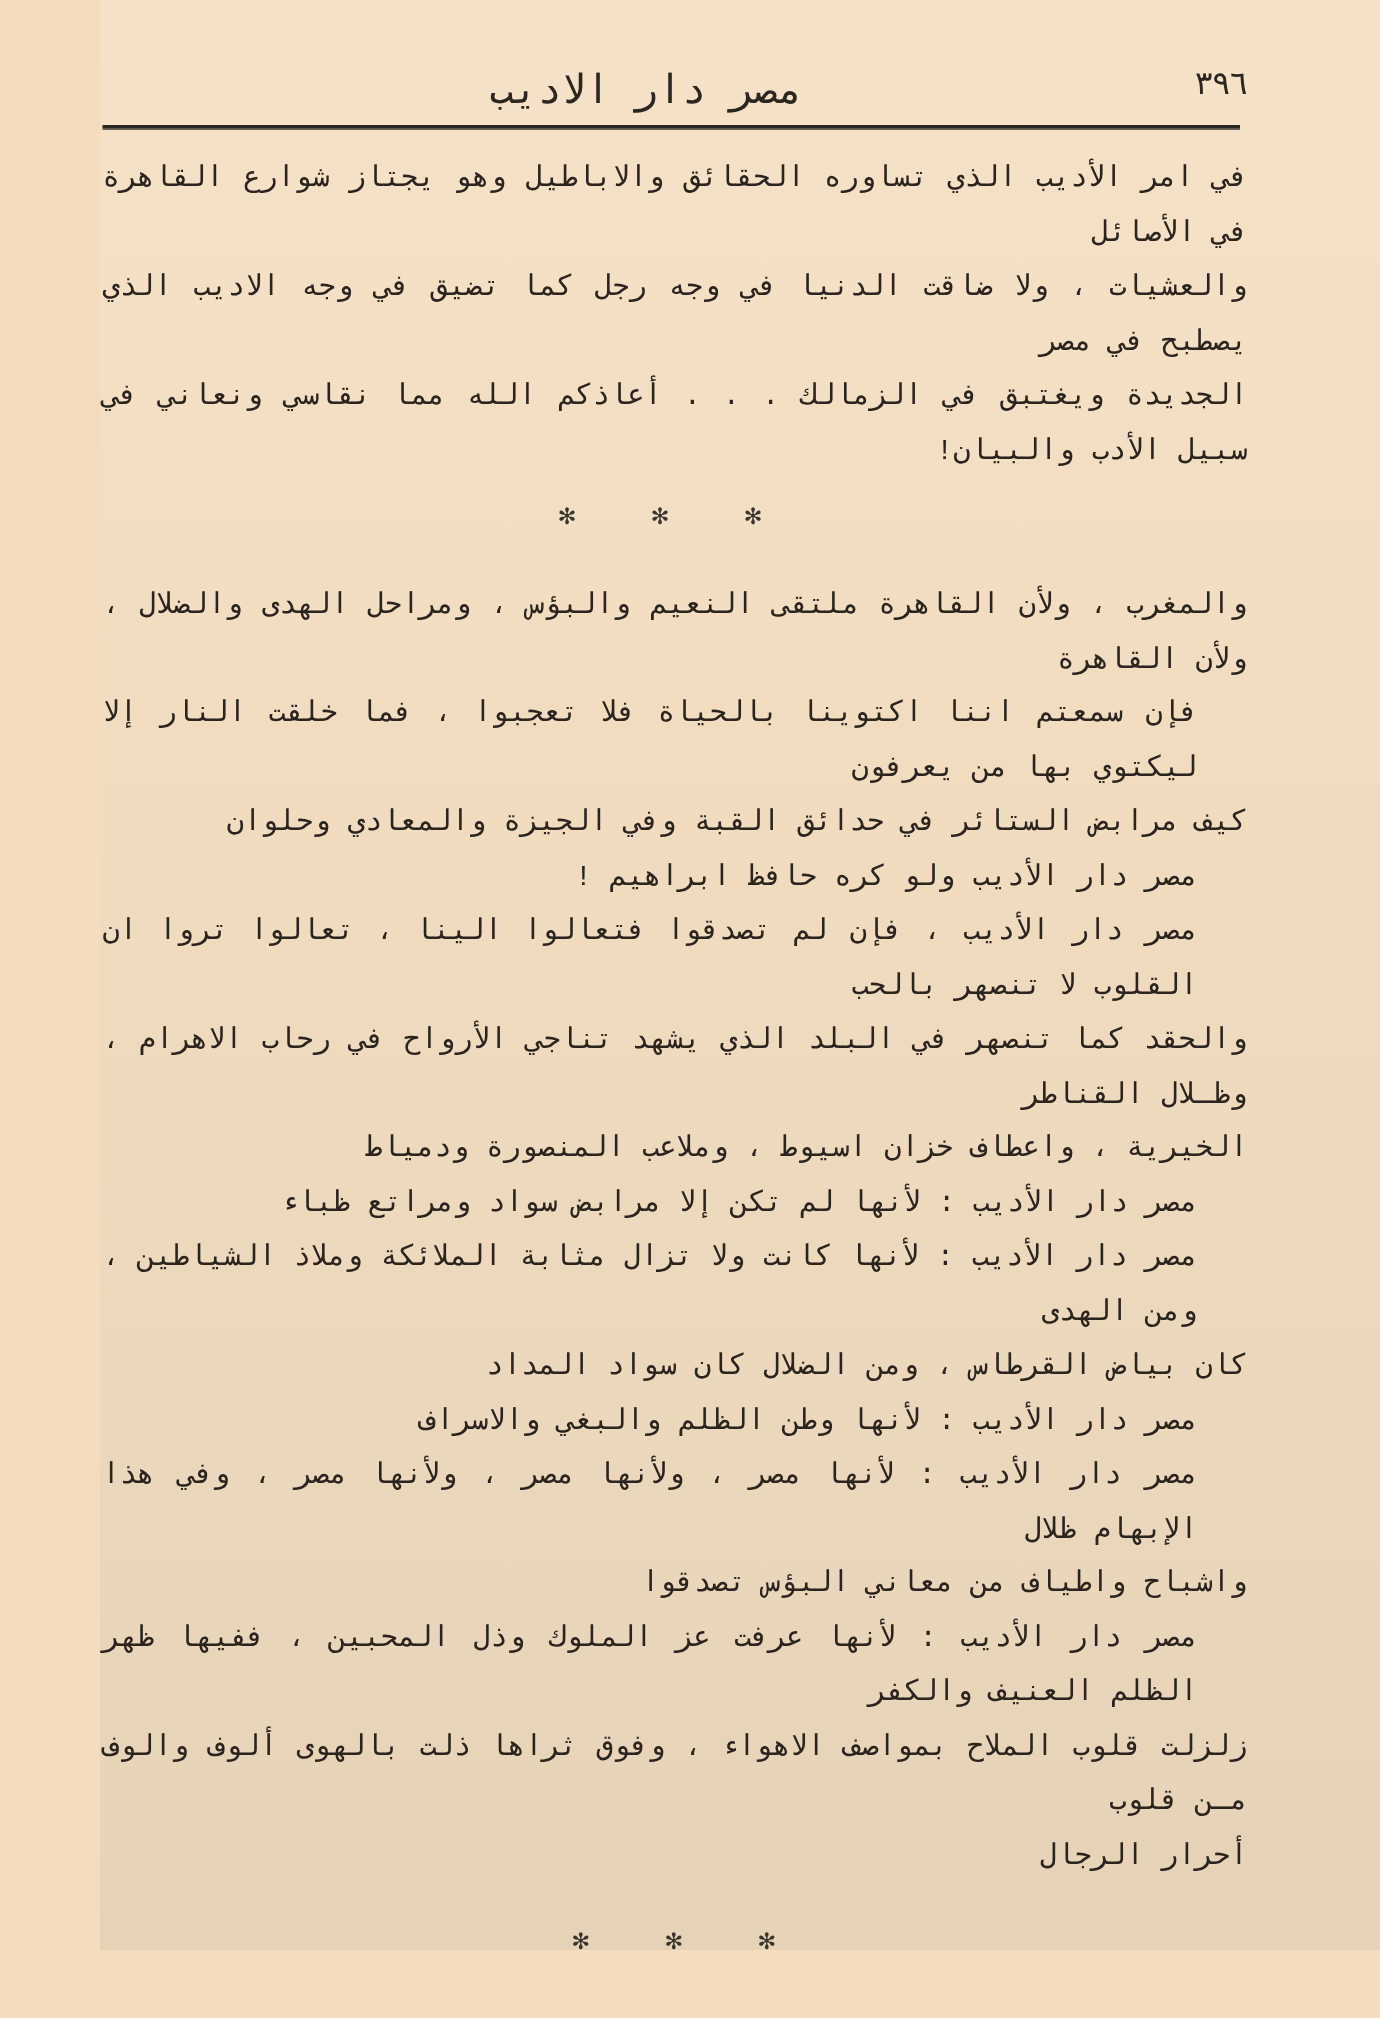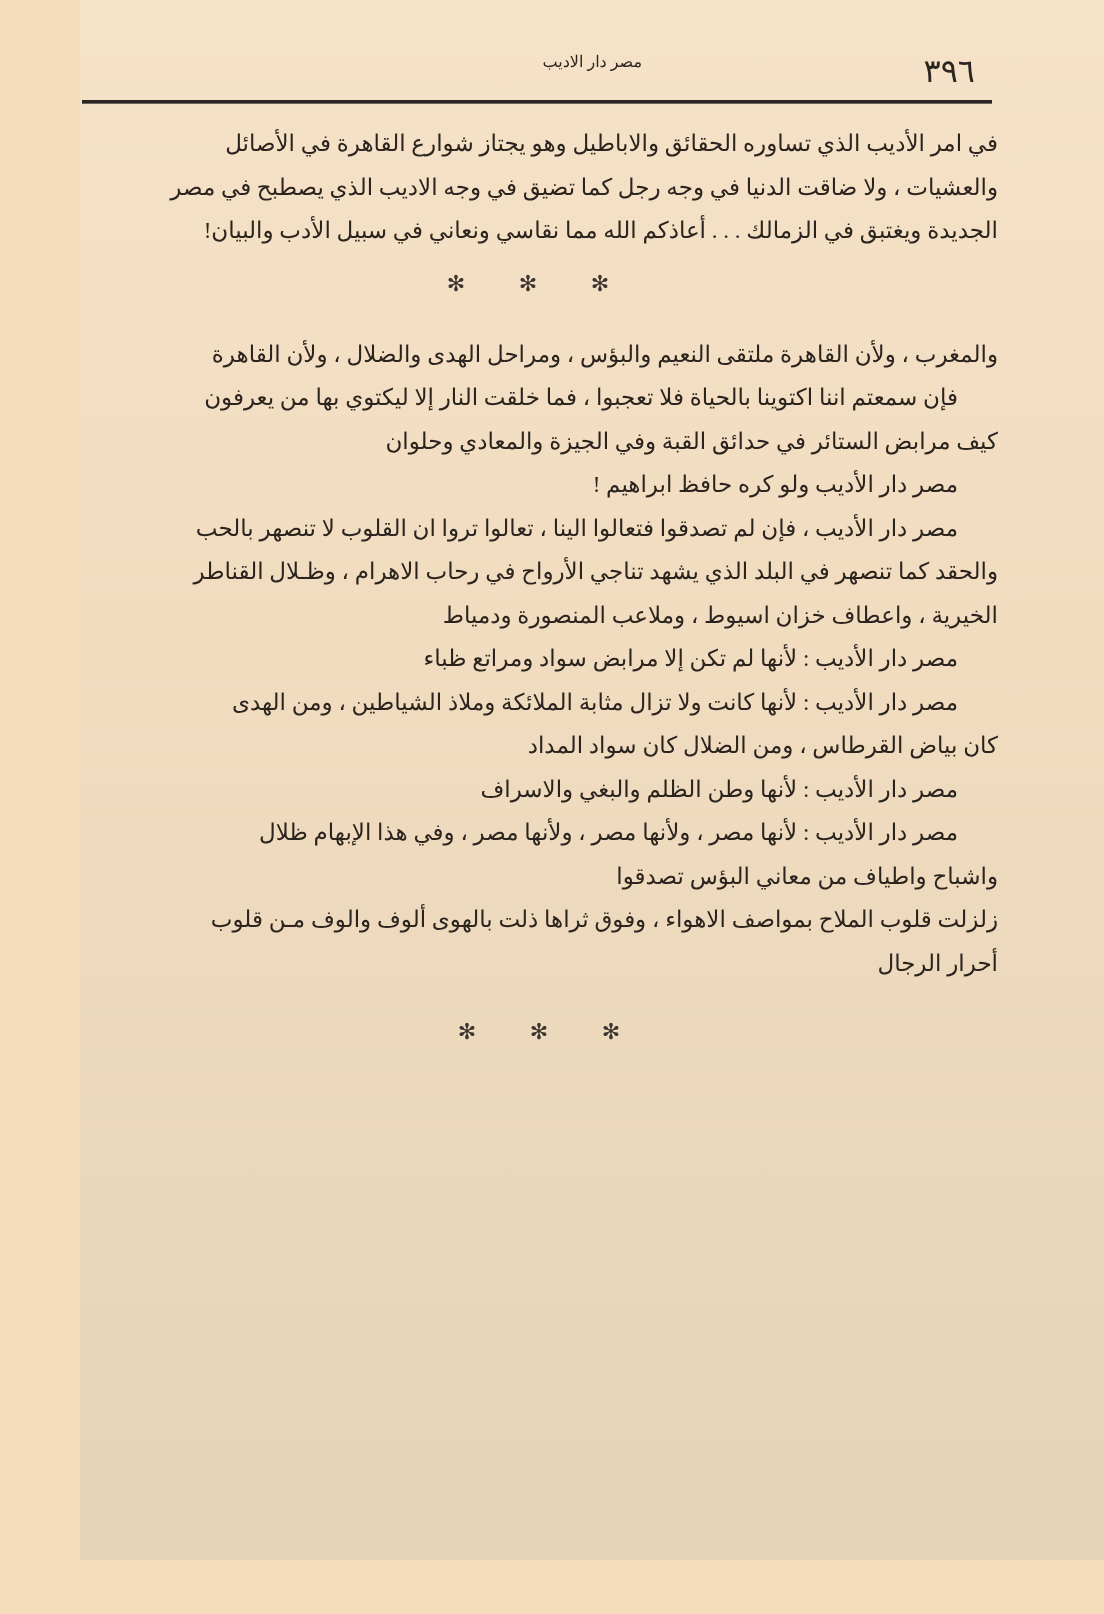--- a/index.html
+++ b/index.html
@@ -26,53 +26,53 @@
     .header {
       position: absolute;
       top: 52px;
       left: 0;
       width: 1024px;
       height: 40px;
       direction: rtl;
     }
     .page-number {
       position: absolute;
-      right: 129px;
+      right: 106px;
       top: 0;
-      font-size: 32px;
+      font-size: 26px;
       color: #2c2620;
       font-family: "DejaVu Sans", sans-serif;
       letter-spacing: 1px;
     }
     .running-title {
       position: absolute;
       right: 462px;
       top: 0;
-      font-size: 16px;
+      font-size: 32px;
       color: #2c2620;
-      font-family: Liberation Serif, serif;
+      font-family: Liberation Mono, monospace;
     }
     .header-rule {
       position: absolute;
       left: 2px;
       top: 100px;
       width: 910px;
       height: 0;
       border-top: 3px solid #2a2622;
       border-bottom: 1px solid #6b625a;
     }
     .body-text {
       position: absolute;
       top: 122px;
       left: 2px;
       width: 916px;
       direction: rtl;
       text-align: justify;
       color: #2b241e;
-      font-family: Liberation Serif, serif;
+      font-family: Liberation Mono, monospace;
       font-size: 23px;
       line-height: 43.5px;
     }
     .para {
       margin: 0;
       text-align-last: right;
     }
     .para.justified {
       text-align: justify;
     }
@@ -151,19 +151,20 @@
     <div class="para">
       <div class="para indent">مصر دار الأديب : لأنها وطن الظلم والبغي والاسراف</div>
     </div>
 
     <div class="para">
       <div class="para justified indent">مصر دار الأديب : لأنها مصر ، ولأنها مصر ، ولأنها مصر ، وفي هذا الإبهام ظلال</div>
       <div class="para">واشباح واطياف من معاني البؤس تصدقوا</div>
     </div>
 
     <div class="para">
+      <div class="para justified indent">مصر دار الأديب : لأنها عرفت عز الملوك وذل المحبين ، ففيها ظهر الظلم العنيف والكفر</div>
       <div class="para justified">زلزلت قلوب الملاح بمواصف الاهواء ، وفوق ثراها ذلت بالهوى ألوف والوف مـن قلوب</div>
       <div class="para">أحرار الرجال</div>
     </div>
 
     <div class="stars last">✻ ✻ ✻</div>
   </div>
 </div>
 
 </body></html>

